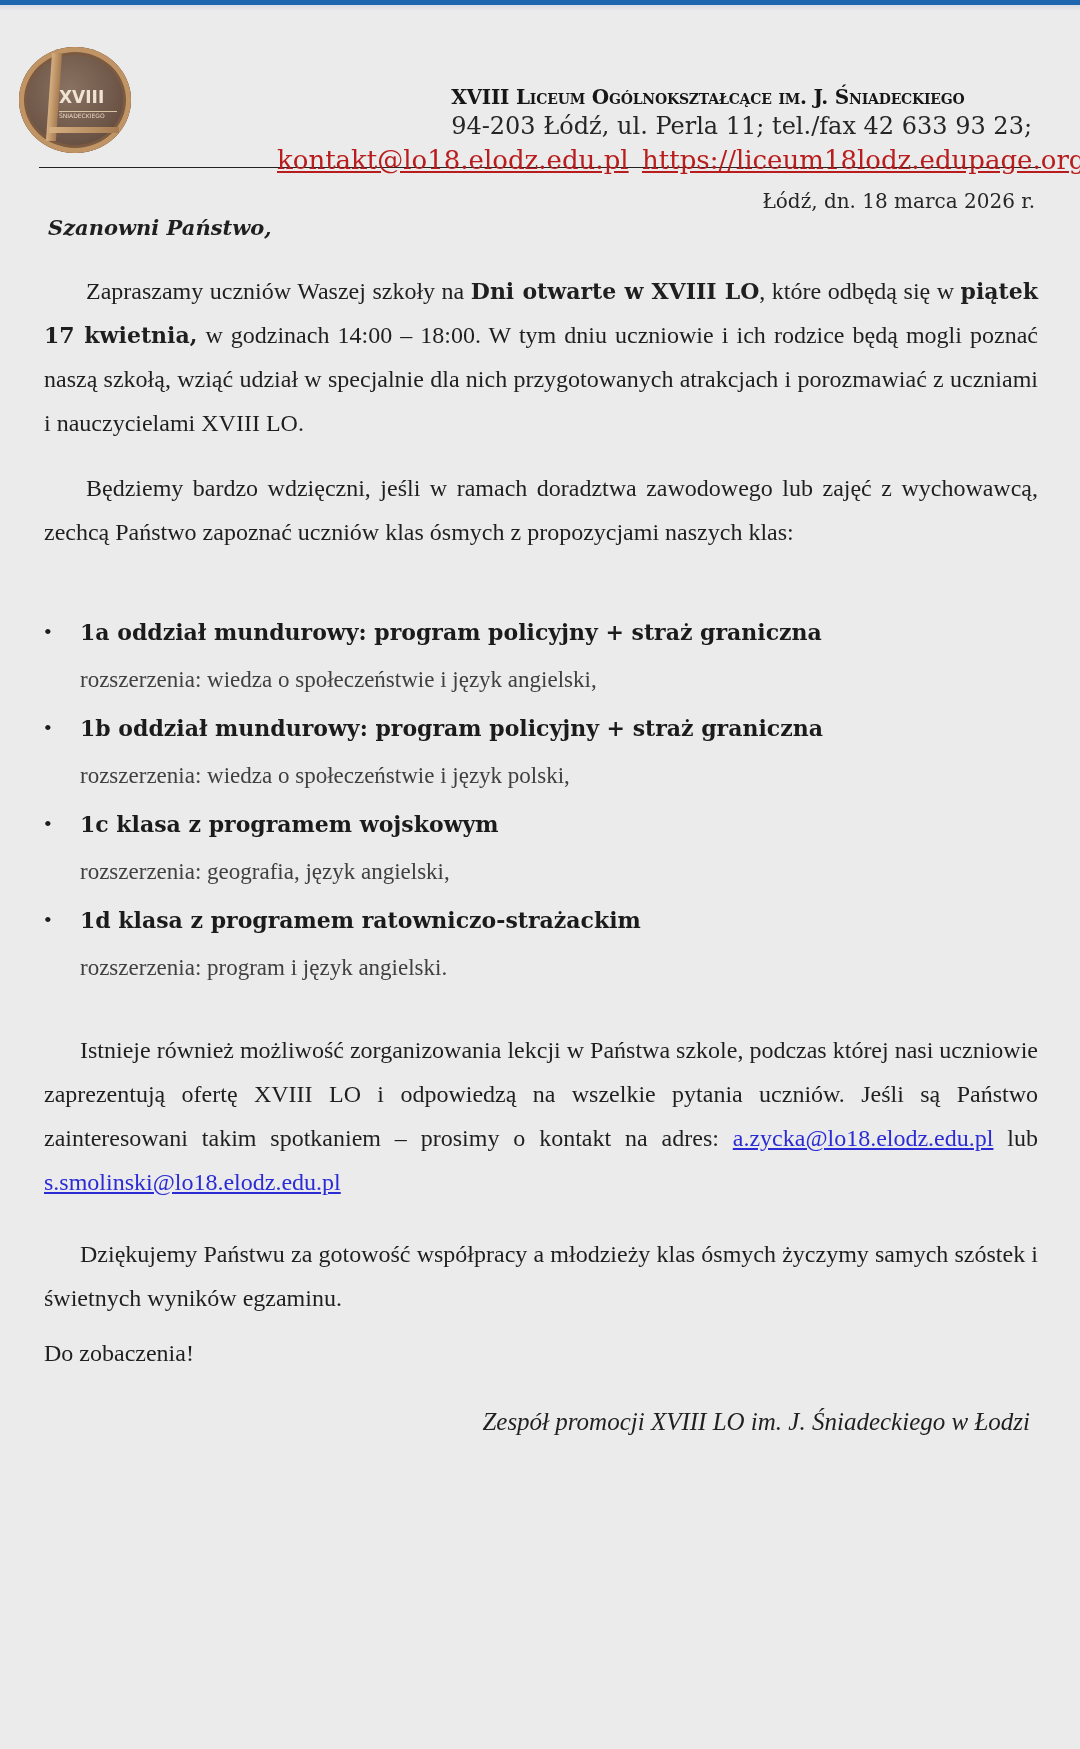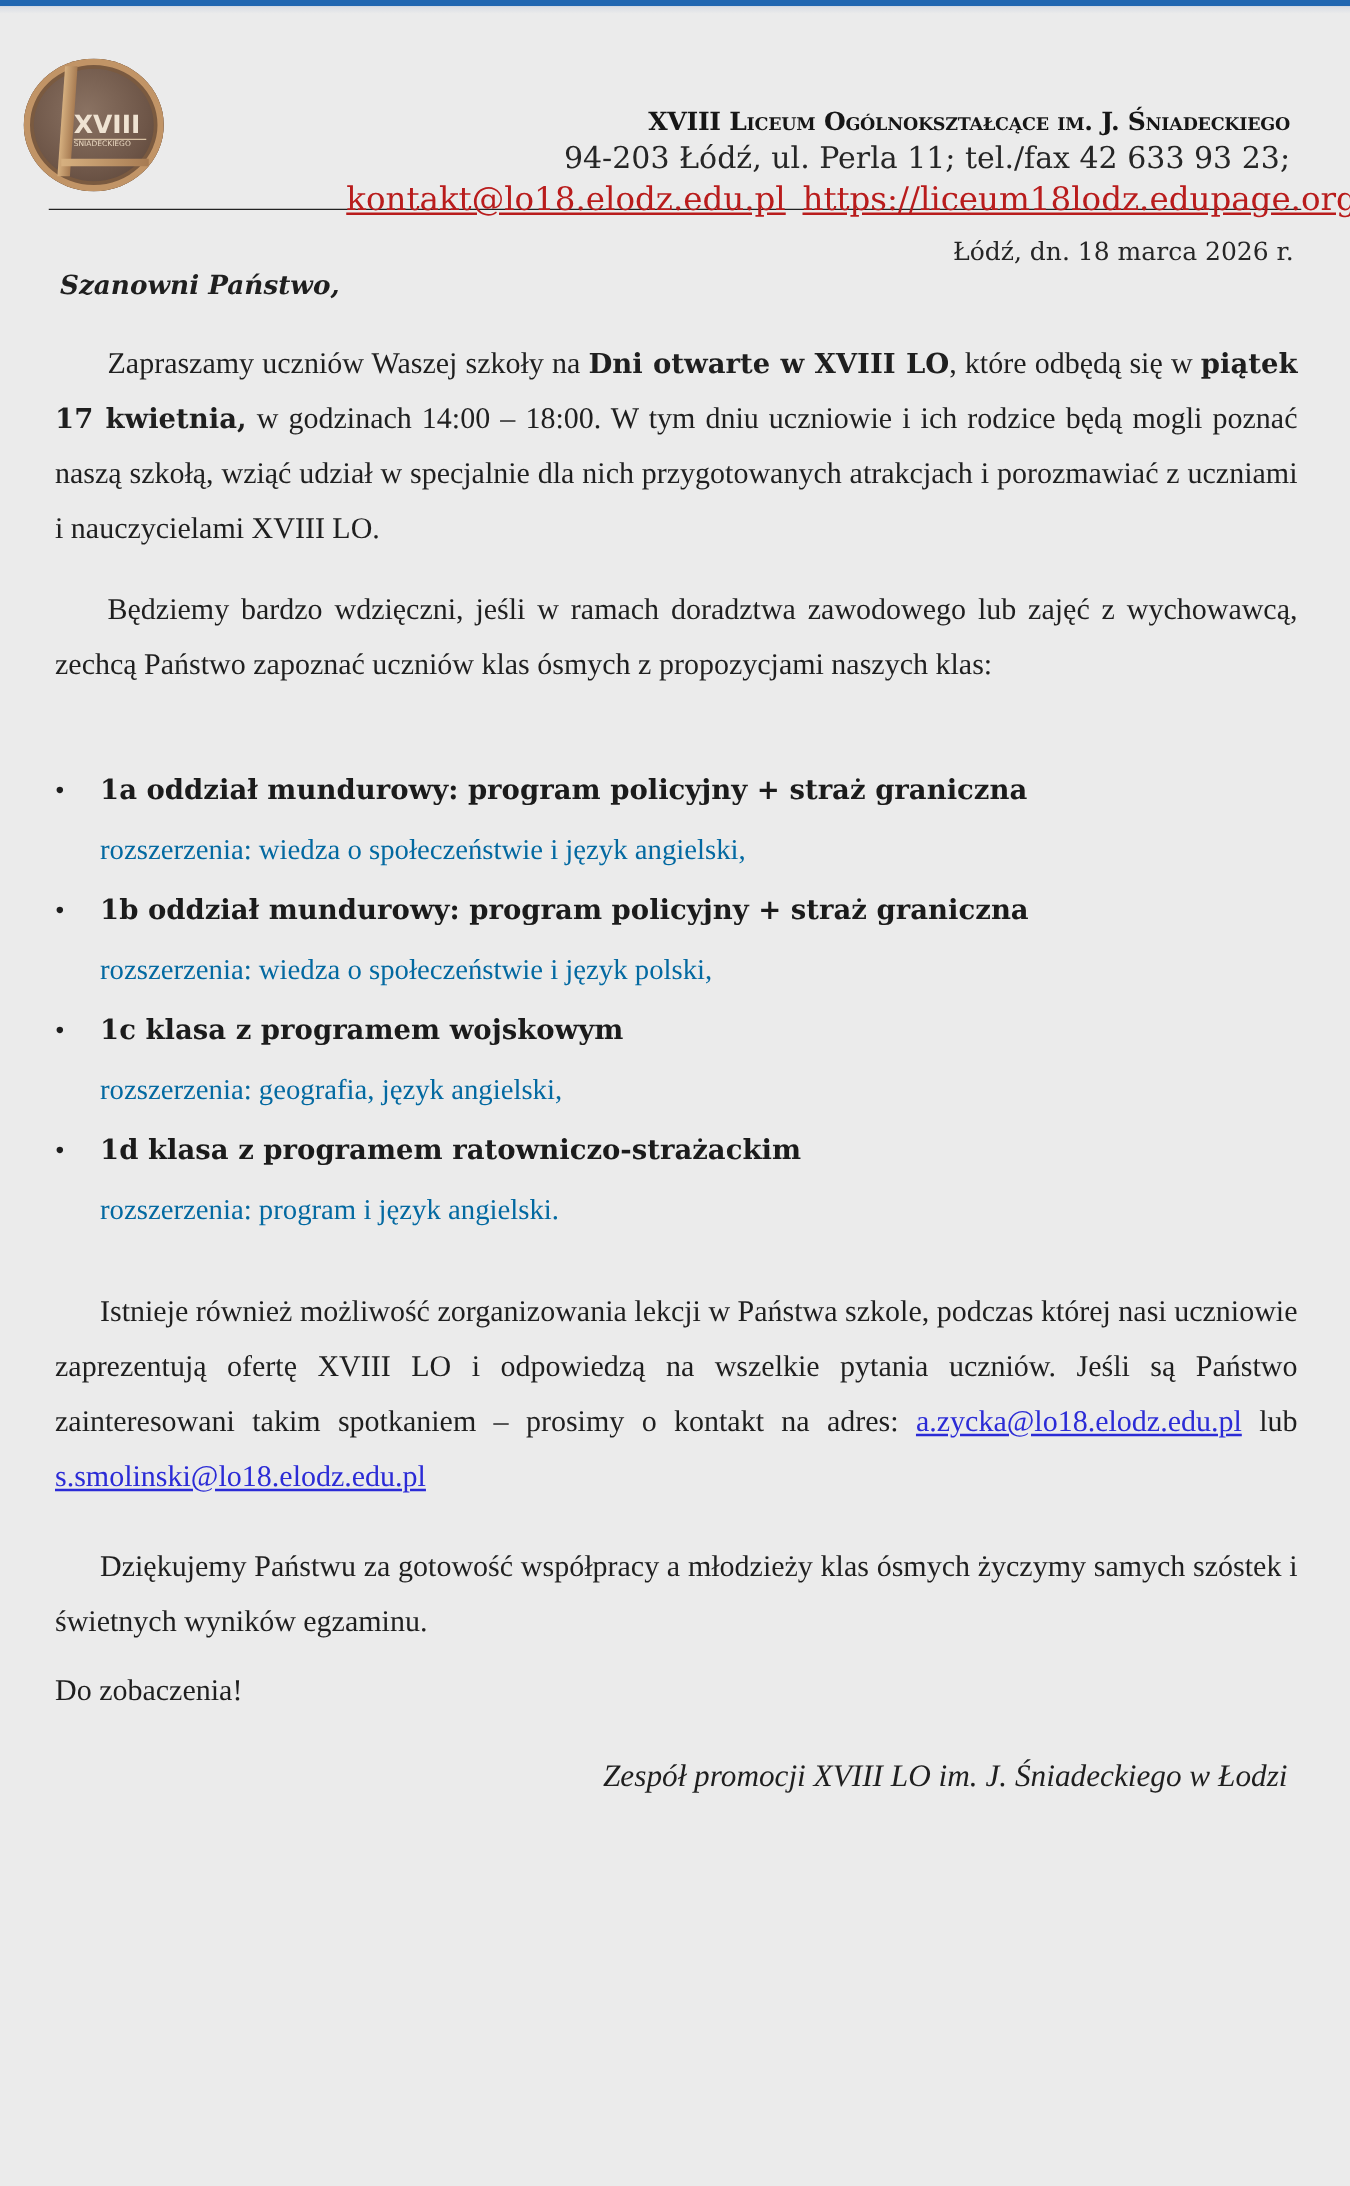--- a/index.html
+++ b/index.html
@@ -29,30 +29,30 @@
     position: absolute; left: 30px; top: 6px; width: 10px; height: 88px;
     background: linear-gradient(90deg, #d6b080, #a77b52);
     transform: skewX(-4deg);
   }
   .logo .bar2 {
     position: absolute; left: 30px; top: 80px; width: 70px; height: 6px;
     background: linear-gradient(90deg, #d6b080, #a77b52);
   }
   .logo .num {
     position: absolute; left: 40px; top: 40px; width: 60px;
-    font-family: "DejaVu Sans", sans-serif; font-weight: bold; font-size: 20px;
+    font-family: "DejaVu Sans", sans-serif; font-weight: bold; font-size: 17px;
     color: #efe3d2; letter-spacing: 0px;
   }
   .logo .sub {
     position: absolute; left: 40px; top: 64px; width: 58px;
     font-family: "DejaVu Sans", sans-serif; font-size: 6px; color: #e8d7c0;
     border-top: 1px solid #d9c3a5; white-space: nowrap; overflow: hidden;
   }
   .header {
-    position: absolute; right: 48px; top: 85px; text-align: right;
+    position: absolute; right: 48px; top: 85px; text-align: left;
   }
   .school-name {
     font-family: "DejaVu Serif", "Liberation Serif", serif;
     font-weight: bold; font-size: 20px; color: #161616; white-space: nowrap;
     font-variant: small-caps; letter-spacing: -0.2px;
   }
   .address {
     font-size: 24px; color: #262626; margin-top: 3px; white-space: nowrap;
   }
   .links-row {
@@ -91,21 +91,21 @@
   .klasa .bullet {
     position: absolute; left: 0; top: 0; font-size: 22px; line-height: 40px;
   }
   .klasa .title {
     position: absolute; left: 36px; top: 0; line-height: 40px;
     font-family: "DejaVu Serif", serif; font-weight: bold; font-size: 22px; white-space: nowrap;
     color: #1b1b1b;
   }
   .klasa .ext {
     position: absolute; left: 36px; top: 48px; line-height: 40px;
-    font-size: 23px; white-space: nowrap; color: #0369a1; text-align: center;
+    font-size: 23px; white-space: nowrap; color: #404040; text-align: center;
   }
   .p3 { top: 1028px; }
   .p3 .indent { width: 36px; }
   .p3 a, .p3 .mail { color: #2b2bd6; text-decoration: underline; }
   .p4 { top: 1232px; }
   .p4 .indent { width: 36px; }
   .goodbye {
     position: absolute; left: 44px; top: 1340px; font-size: 24px;
     font-family: "Liberation Serif", serif; color: #1f1f1f;
   }

